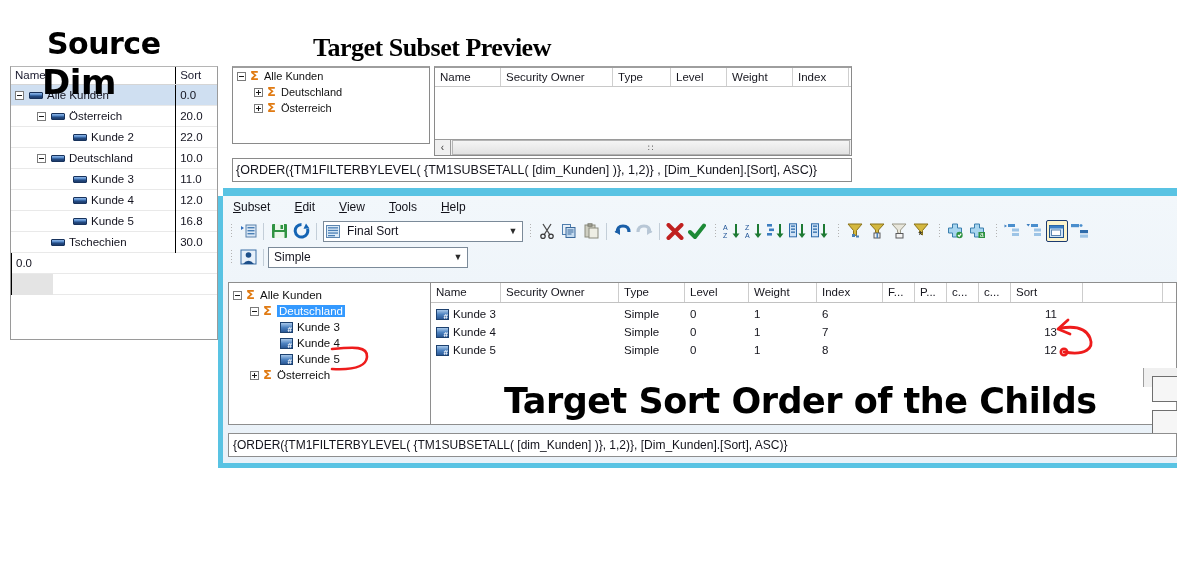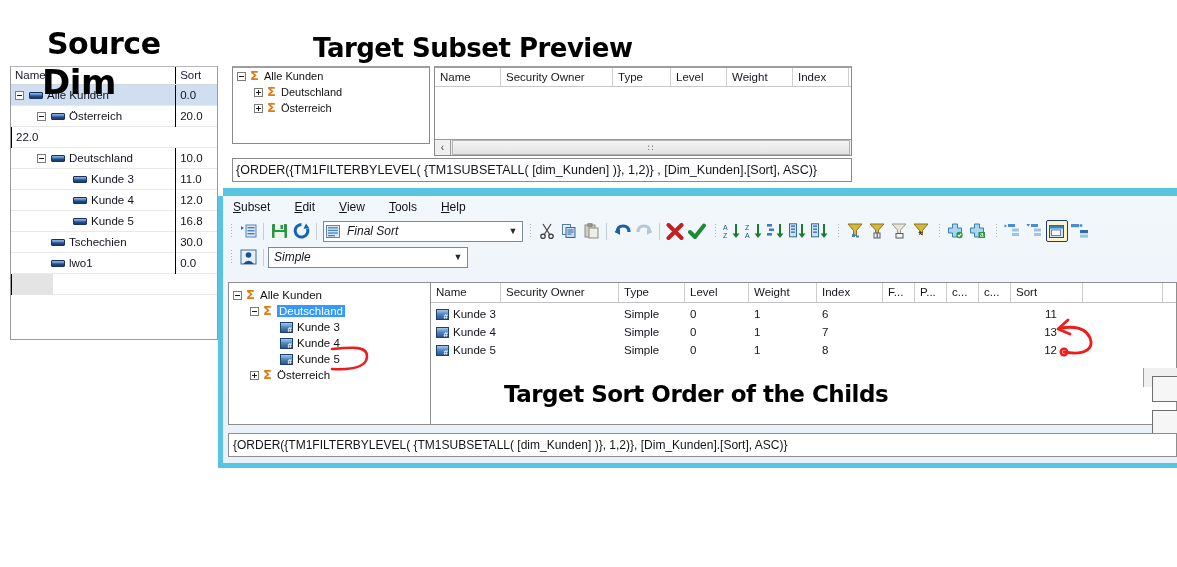--- a/index.html
+++ b/index.html
@@ -159,21 +159,21 @@
   .tbtn {
     width: 22px; height: 22px; display: flex; align-items: center; justify-content: center;
     flex: 0 0 auto;
   }
   .tbtn.active { border: 1px solid #1b3a70; background: #fdf4cc; border-radius: 2px; }
   .combo {
     height: 21px; background: #ffffff; border: 1px solid #7b8a99;
     display: flex; align-items: center; font-size: 12px; color: #151520;
     position: relative; flex: 0 0 auto;
   }
-  .combo .cv { flex: 1; padding-left: 5px; white-space: nowrap; overflow: hidden; font-style: italic; }
+  .combo .cv { flex: 1; padding-left: 5px; white-space: nowrap; overflow: hidden; }
   .combo .cdrop {
     width: 18px; height: 100%; display: flex; align-items: center; justify-content: center;
     font-size: 9px; color: #2a2a2a;
   }
   .combo .cicon { width: 18px; display: flex; align-items: center; justify-content: center; }
 
   
   #editor-body {
     position: absolute; left: 5px; top: 86px; right: 0; bottom: 38px;
     display: flex;
@@ -249,20 +249,26 @@
           <div class="c-name">
             <span style="display: inline-block; width: 22px;"></span>
             <span class="expander"></span>
             <span style="width: 5px; display: inline-block;"></span>
             <span class="memicon"></span>
             <span class="lbl">Österreich</span>
           </div>
           <div class="c-sort">20.0</div>
         </div>
         <div class="row">
+          <div class="c-name">
+            <span style="display: inline-block; width: 44px;"></span>
+            <span style="width: 14px; display: inline-block;"></span>
+            <span class="memicon"></span>
+            <span class="lbl">Kunde 2</span>
+          </div>
           <div class="c-sort">22.0</div>
         </div>
         <div class="row">
           <div class="c-name">
             <span style="display: inline-block; width: 22px;"></span>
             <span class="expander"></span>
             <span style="width: 5px; display: inline-block;"></span>
             <span class="memicon"></span>
             <span class="lbl">Deutschland</span>
           </div>
@@ -298,35 +304,29 @@
         <div class="row">
           <div class="c-name">
             <span style="display: inline-block; width: 22px;"></span>
             <span style="width: 14px; display: inline-block;"></span>
             <span class="memicon"></span>
             <span class="lbl">Tschechien</span>
           </div>
           <div class="c-sort">30.0</div>
         </div>
         <div class="row">
-          <div class="c-name">
-            <span style="display: inline-block; width: 22px;"></span>
-            <span style="width: 14px; display: inline-block;"></span>
-            <span class="memicon"></span>
-            <span class="lbl">lwo1</span>
-          </div>
           <div class="c-sort">0.0</div>
         </div>
         <div class="row last">
           <div class="c-sort"></div>
         </div>
       </div>
   </div>
 
-  <div class="anno" style="left:313px; top:33px; font-size:26px;">Target Subset Preview</div>
+  <div class="anno" style="left:313px; top:33px; font-size:26px;font-family:Liberation Serif, serif;">Target Subset Preview</div>
 
   <div id="preview">
 
     <div id="preview-tree">
       <div id="preview-tree-nodes">
           <div class="tnode">
             <span style="display: inline-block; width: 4px;"></span>
             <span class="expander"></span>
             <span class="sigma">Σ</span>
             <span class="lbl">Alle Kunden</span>
@@ -736,21 +736,21 @@
         <div id="right-dock">
           <div class="dbtn"></div>
           <div class="dbtn"></div>
         </div>
       </div>
 
       <div id="editor-mdx">{ORDER({TM1FILTERBYLEVEL( {TM1SUBSETALL( [dim_Kunden] )}, 1,2)}, [Dim_Kunden].[Sort], ASC)}</div>
     </div>
   </div>
 
-  <div class="anno" style="left:504px; top:381px; font-size:23px;">Target Sort Order of the Childs</div>
+  <div class="anno" style="left:504px; top:381px; font-size:35px;">Target Sort Order of the Childs</div>
 
   <svg style="position:absolute; left:330px; top:338px; width:60px; height:44px; z-index:60;" viewBox="0 0 60 44">
     <path d="M2 11 C24 9, 38 8, 37 19 C36 30, 20 32, 2 31" fill="none" stroke="#ee1c1c" stroke-width="2.6" stroke-linecap="round"></path>
   </svg>
 
   <svg style="position:absolute; left:1052px; top:314px; width:58px; height:52px; z-index:60;" viewBox="0 0 58 52">
     <path d="M12 38 C34 42, 42 34, 38 24 C34 14, 22 12, 9 14" fill="none" stroke="#ee1c1c" stroke-width="2.8" stroke-linecap="round"></path>
     <path d="M16 6 L6 15 L18 20" fill="none" stroke="#ee1c1c" stroke-width="2.8" stroke-linecap="round" stroke-linejoin="round"></path>
     <circle cx="12" cy="38" r="3.2" fill="none" stroke="#ee1c1c" stroke-width="2.6"></circle>
   </svg>

